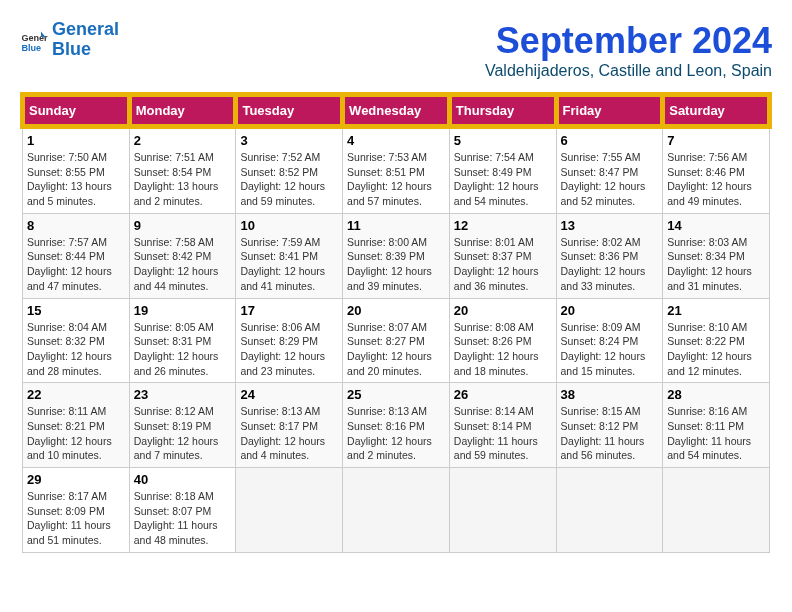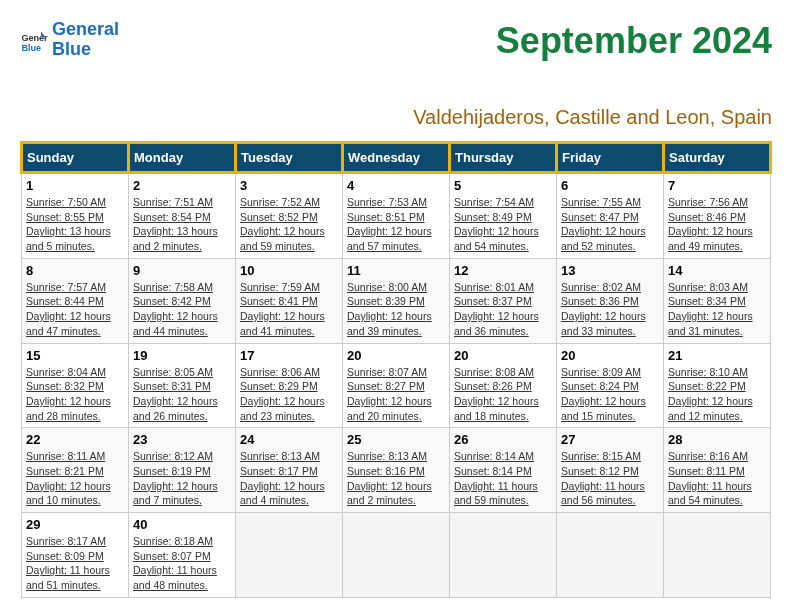--- a/index.html
+++ b/index.html
@@ -29,40 +29,39 @@
       height: 28px;
       margin-right: 4px;
     }
     .title-section {
       text-align: right;
       margin-bottom: 4px;
     }
     .calendar-title {
       font-size: 36px;
       font-weight: bold;
-      color: #15803d;
+      color: #1d4ed8;
     }
     .calendar-subtitle {
-      font-size: 20px;
-      color: #a16207;
-      margin-top: 44px;
+      font-size: 16px;
+      color: #0c4a6e;
     }
     table {
       width: 100%;
       border-collapse: collapse;
       font-size: 11px;
     }
     thead tr th {
-      background-color: #0c4a6e;
+      background-color: #be185d;
       color: #fff;
       padding: 6px 4px;
       text-align: left;
       font-size: 13px;
       font-weight: bold;
-      border: 3px solid #eab308;
+      border: 5px solid #eab308;
     }
     tbody tr td {
       border: 1px solid #ccc;
       vertical-align: top;
       padding: 4px;
       width: 14.28%;
       min-height: 80px;
       background: #fff;
     }
     tbody tr:nth-child(even) td {
@@ -71,21 +70,20 @@
     .day-num {
       font-weight: bold;
       font-size: 13px;
       display: block;
       margin-bottom: 2px;
     }
     .day-info {
       color: #333;
       font-size: 10.5px;
       line-height: 1.4;
-      text-decoration: underline;
     }
     .empty-cell {
       background: #f5f5f5 !important;
     }
     .top-row {
       display: flex;
       justify-content: space-between;
       align-items: flex-start;
       margin-bottom: 8px;
     }
@@ -231,21 +229,21 @@
       </td>
         <td>
         <span class="day-num">25</span>
         <div class="day-info">Sunrise: 8:13 AM<br>Sunset: 8:16 PM<br>Daylight: 12 hours and 2 minutes.</div>
       </td>
         <td>
         <span class="day-num">26</span>
         <div class="day-info">Sunrise: 8:14 AM<br>Sunset: 8:14 PM<br>Daylight: 11 hours and 59 minutes.</div>
       </td>
         <td>
-        <span class="day-num">27</span>
+        <span class="day-num">38</span>
         <div class="day-info">Sunrise: 8:15 AM<br>Sunset: 8:12 PM<br>Daylight: 11 hours and 56 minutes.</div>
       </td>
         <td>
         <span class="day-num">28</span>
         <div class="day-info">Sunrise: 8:16 AM<br>Sunset: 8:11 PM<br>Daylight: 11 hours and 54 minutes.</div>
       </td>
       </tr>
       <tr>
         <td>
         <span class="day-num">29</span>

